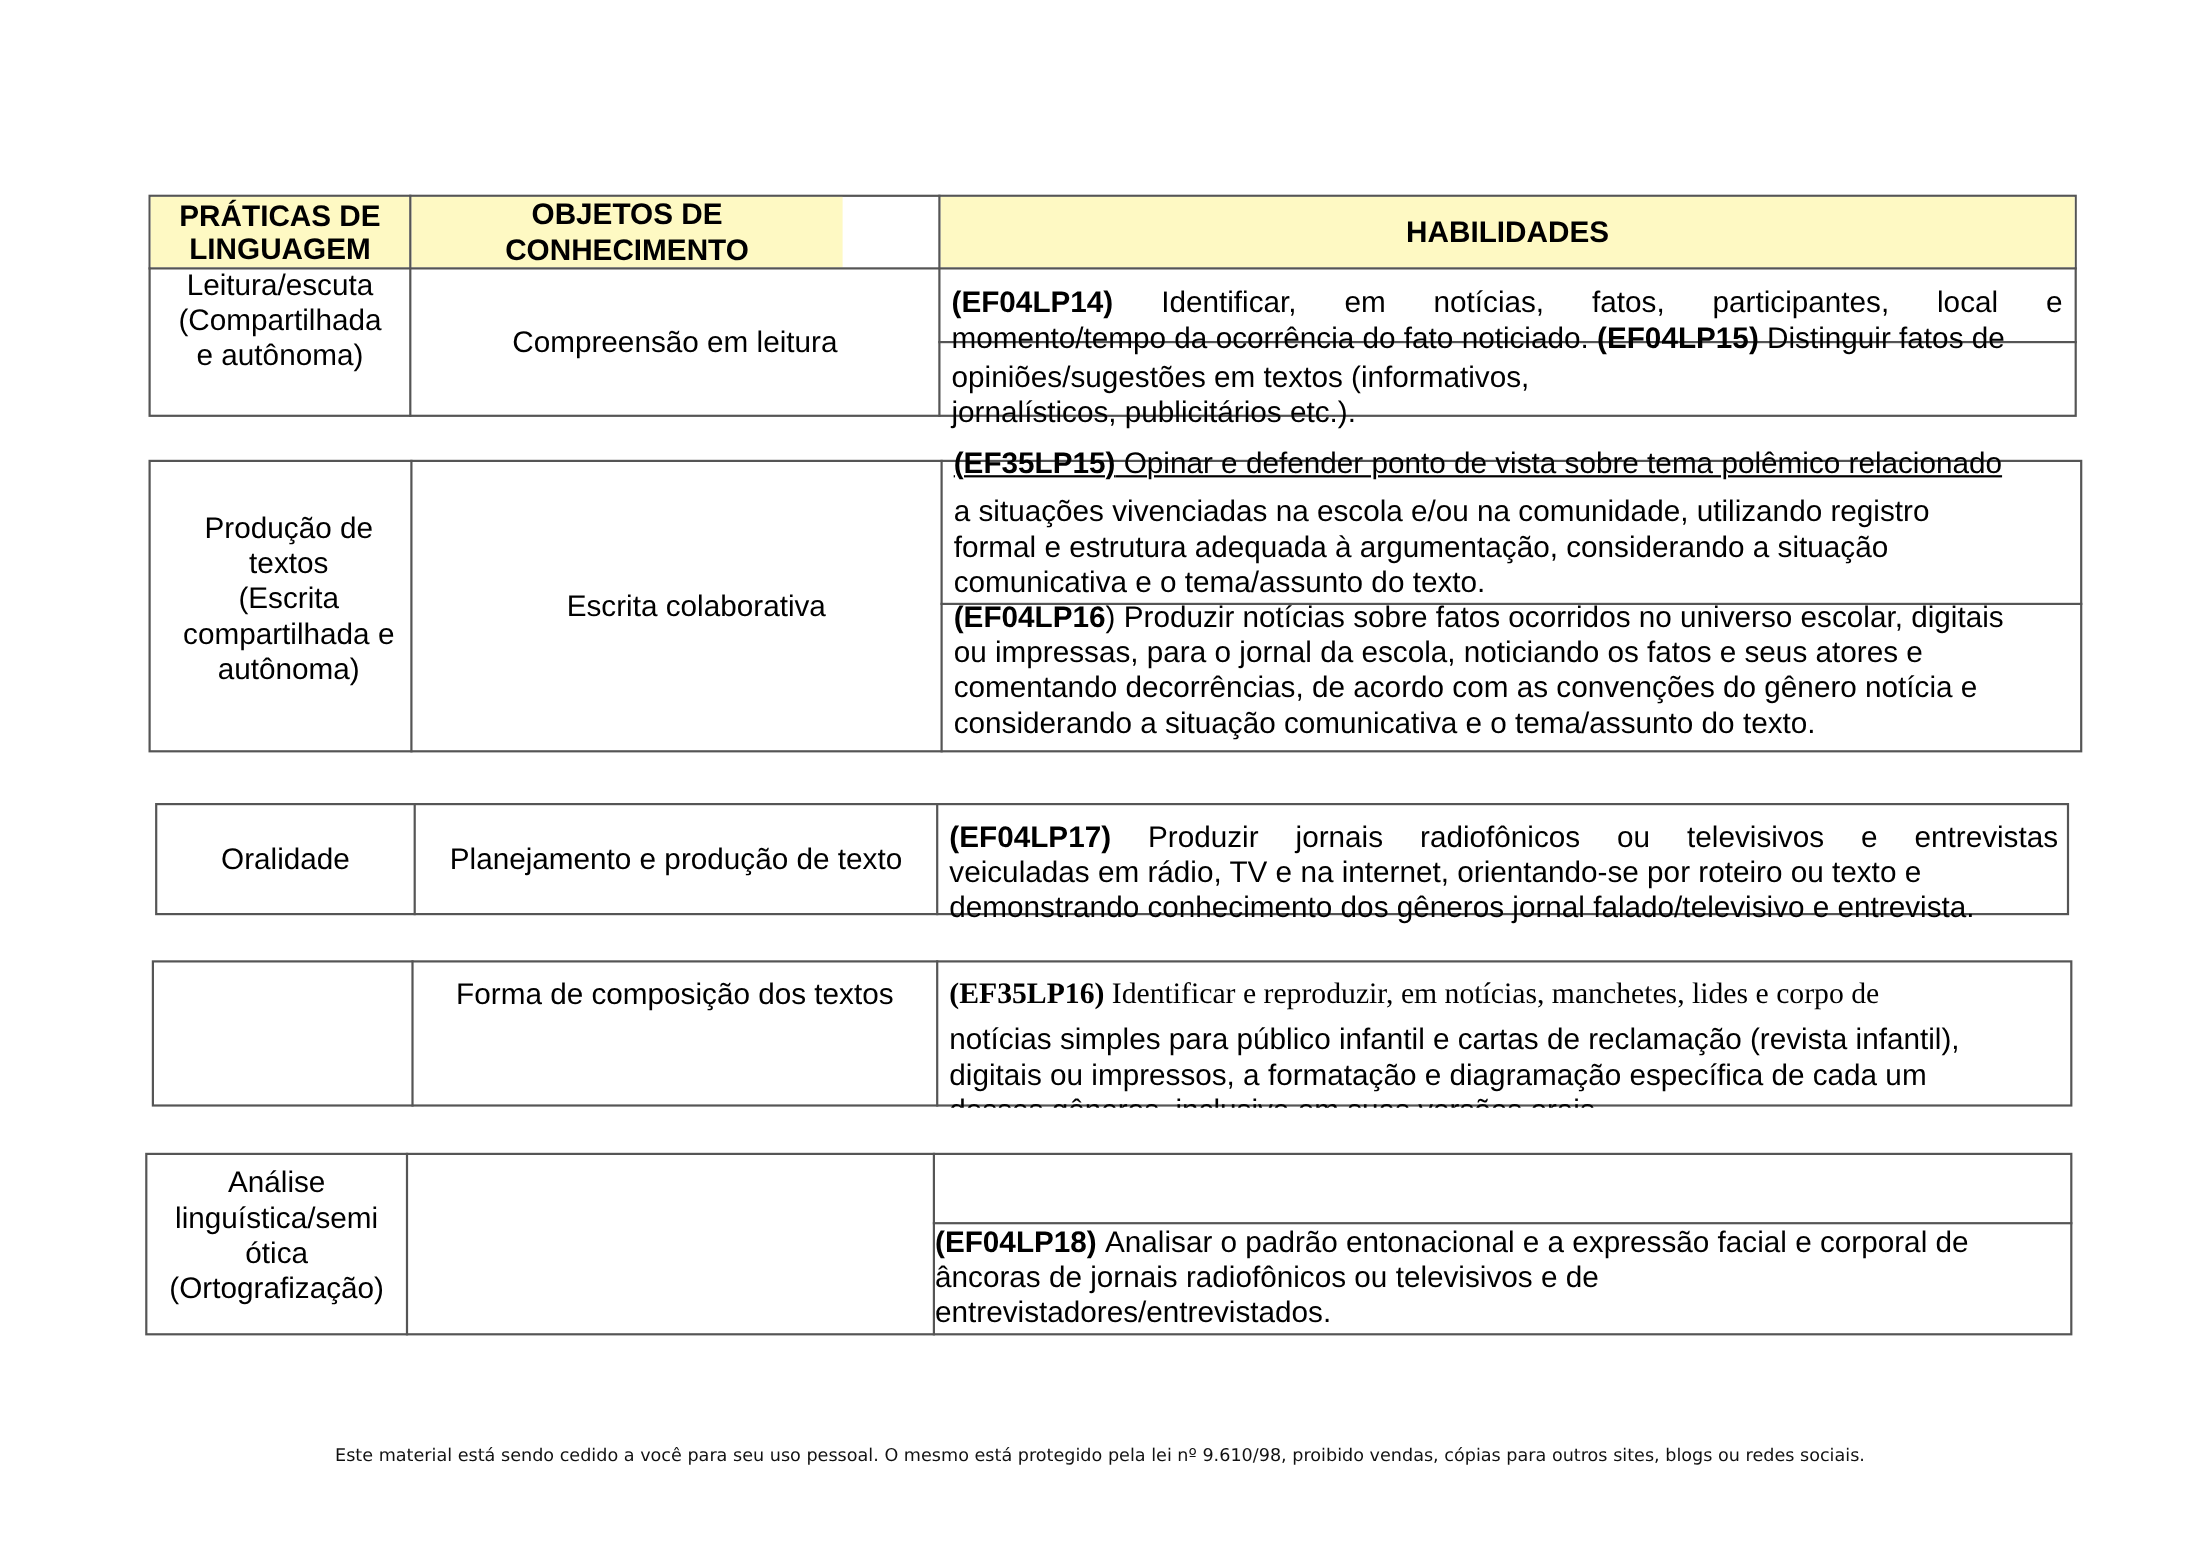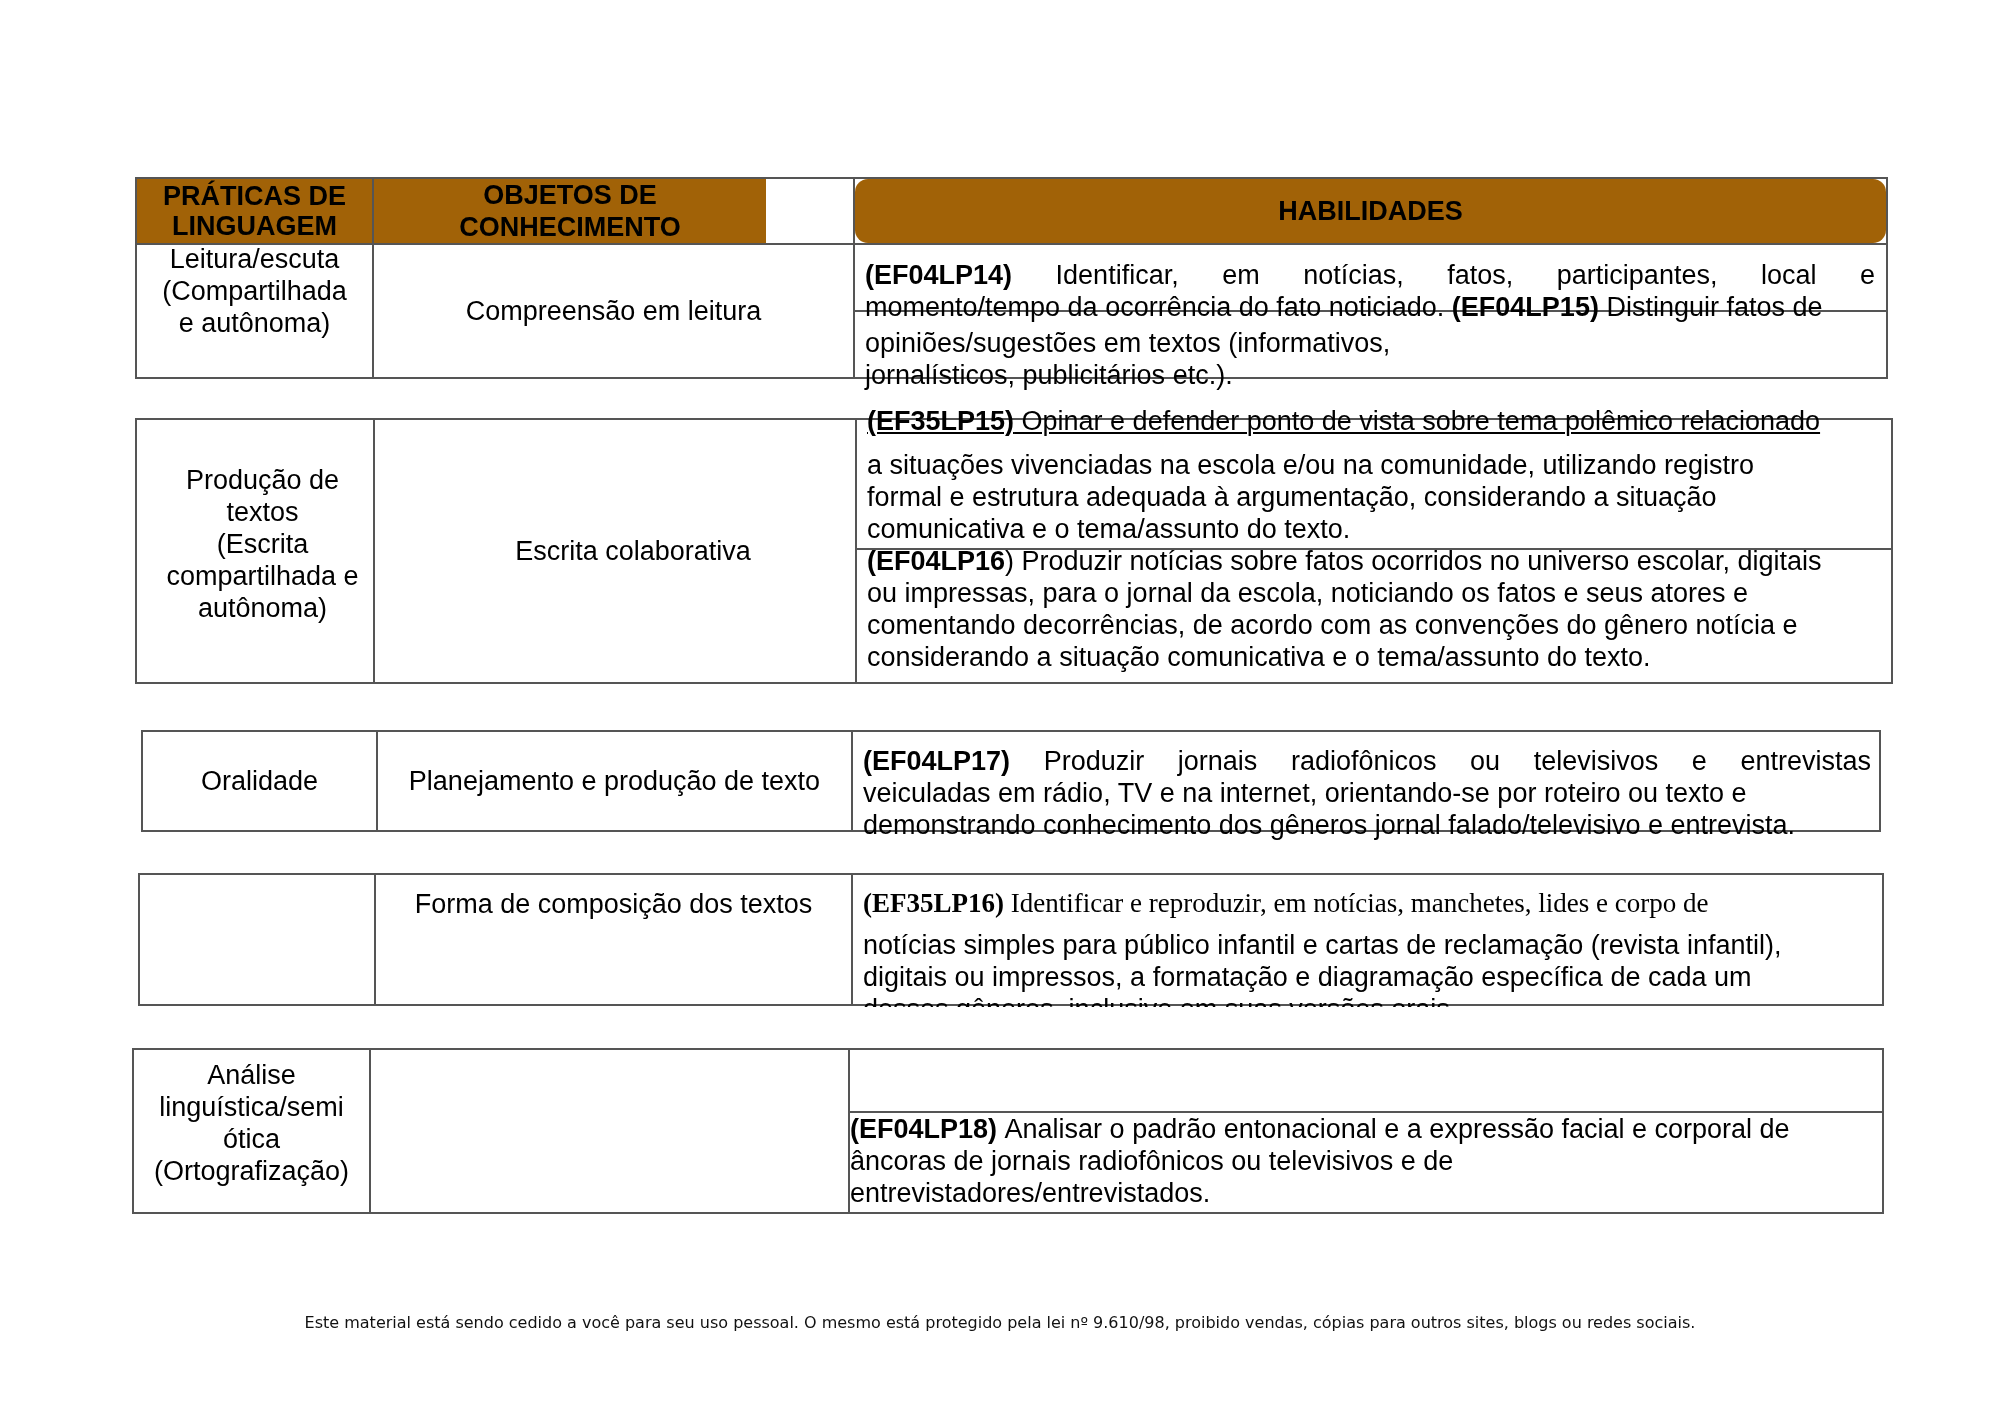--- a/index.html
+++ b/index.html
@@ -3,38 +3,38 @@
 <meta charset="utf-8">
 <style>
   html, body { margin:0; padding:0; }
   body { width:2000px; height:1414px; background:#ffffff; position:relative; overflow:hidden;
          font-family:"Liberation Sans", sans-serif; color:#000; }
   .box { position:absolute; box-sizing:border-box; border:2px solid #555; background:#fff; }
   .cell { position:absolute; box-sizing:border-box; font-size:27px; line-height:32px; }
   .vline { position:absolute; width:2px; background:#555; }
   .hline { position:absolute; height:2px; background:#555; }
   .center { display:flex; align-items:center; justify-content:center; text-align:center; }
-  .header { background:#a16207; font-weight:bold; }
+  .header { background:#fef9c3; font-weight:bold; }
   .hab { padding:16px 10px; text-align:left; }
   .justify { text-align:justify; text-align-last:justify; }
   b { font-weight:bold; }
   .footer { position:absolute; left:0; width:2000px; top:1313px; text-align:center;
             font-size:16px; font-family:"DejaVu Sans", sans-serif; color:#111; }
 </style>
 </head>
 <body>
 
 <div class="box" style="left:135px; top:177px; width:1753px; height:202px;"></div>
 <div class="cell header center" style="left:137px; top:179px; width:235px; height:64px; line-height:30px; font-size:27px;">
   <span>PRÁTICAS DE LINGUAGEM</span>
 </div>
 <div class="cell header center" style="left:374px; top:179px; width:392px; height:64px;">
   <span>OBJETOS DE CONHECIMENTO</span>
 </div>
-<div class="cell header center" style="left:855px; top:179px; width:1031px; height:64px;border-radius:13px;">
+<div class="cell header center" style="left:855px; top:179px; width:1031px; height:64px;">
   <span>HABILIDADES</span>
 </div>
 <div class="hline" style="left:135px; top:243px; width:1753px;"></div>
 <div class="vline" style="left:372px; top:177px; height:202px;"></div>
 <div class="vline" style="left:853px; top:177px; height:202px;"></div>
 <div class="hline" style="left:853px; top:310px; width:1035px;"></div>
 
 <div class="cell" style="left:137px; top:243px; width:235px; text-align:center; line-height:32px;">
   <div>Leitura/escuta</div>
   <div>(Compartilhada</div>

